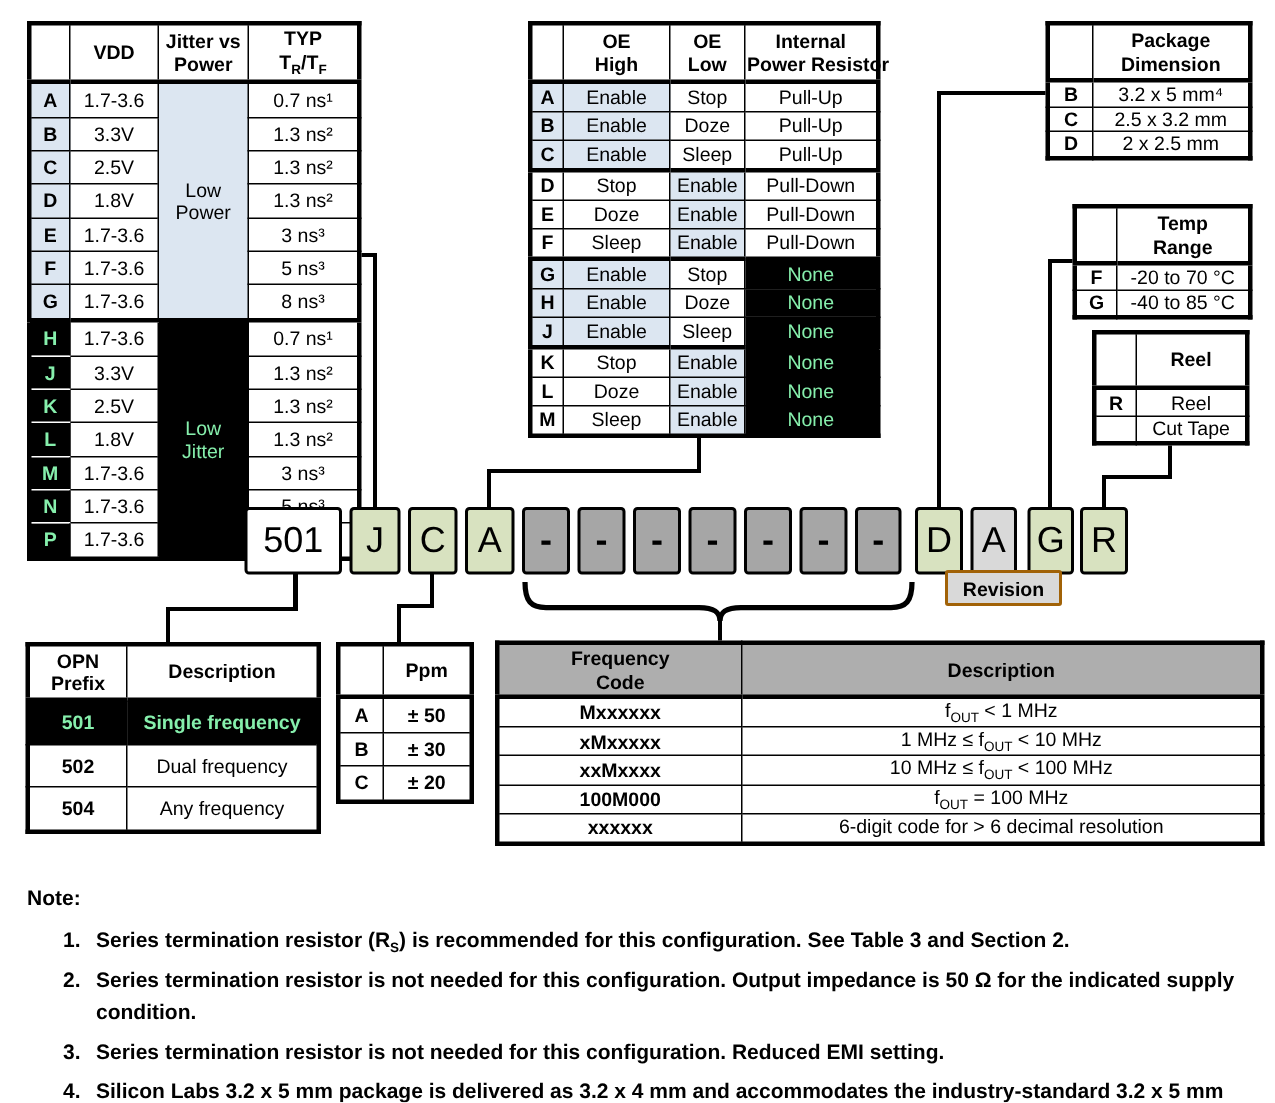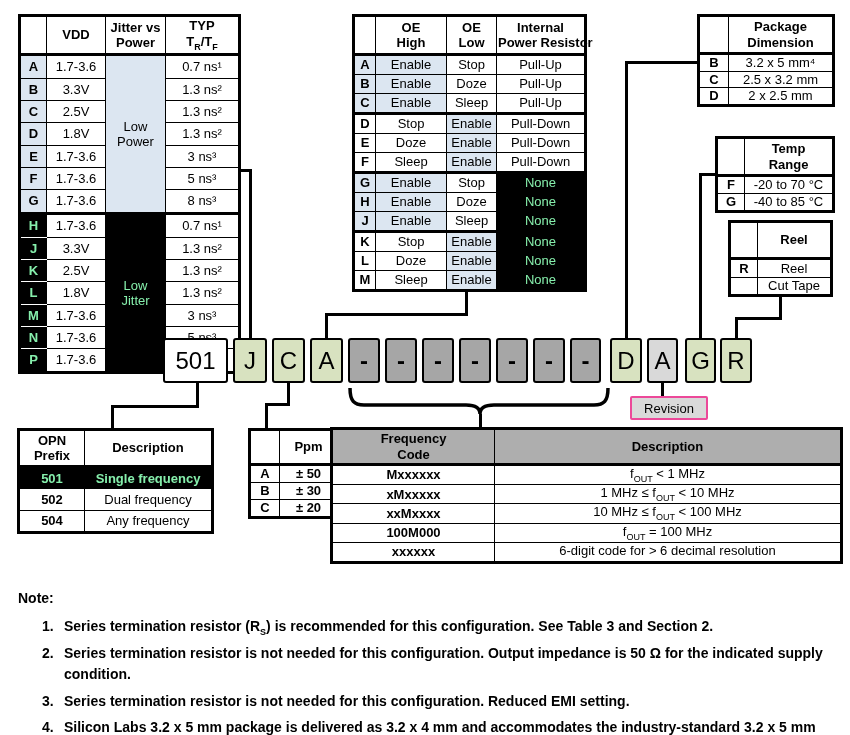--- a/index.html
+++ b/index.html
@@ -22,23 +22,23 @@
   tr.hdr th, tr.hdr td { border-bottom:3px solid #000; }
   .bold { font-weight:bold; }
   .freq-hdr th { background:#aeaeae; }
 
   .pbox { position:absolute; top:338px; height:45px; border:2.5px solid #000; border-radius:3px;
           display:flex; align-items:center; justify-content:center; font-size:24px; background:#fff; }
   .pbox.green  { background:#d8e2c0; }
   .pbox.gray   { background:#a6a6a6; font-weight:bold; }
   .pbox.silver { background:#d9d9d9; }
 
-  .revlabel { position:absolute; left:630px; top:396px; width:78px; height:24px; background:#d9d9d9;
-              border:2px solid #ec4899; border-radius:2px; display:flex; align-items:center;
-              justify-content:center; font-weight:normal; font-size:13px; }
+  .revlabel { position:absolute; left:630px; top:380px; width:78px; height:24px; background:#d9d9d9;
+              border:2px solid #a16207; border-radius:2px; display:flex; align-items:center;
+              justify-content:center; font-weight:bold; font-size:13px; }
 
   .notes { position:absolute; left:18px; top:588px; width:818px; font-size:14px; line-height:21px; }
   .notes .title { font-weight:bold; margin-bottom:7px; }
   .note-item { display:flex; margin-left:24px; }
   .note-item .num { font-weight:bold; width:22px; flex:none; }
   .note-item .txt { flex:1; white-space:normal;font-weight:bold; }
 </style>
 </head>
 <body>
 
@@ -313,21 +313,21 @@
   <div class="pbox gray" style="left:496px; width:32px;">-</div>
   <div class="pbox gray" style="left:533px; width:32px;">-</div>
   <div class="pbox gray" style="left:570px; width:31px;">-</div>
   <div class="pbox green" style="left:610px; width:32px;">D</div>
   <div class="pbox silver" style="left:647px; width:31px;">A</div>
   <div class="pbox green" style="left:685px; width:31px;">G</div>
   <div class="pbox green" style="left:720px; width:32px;">R</div>
 
   <div class="revlabel">Revision</div>
 
-  <table style="left:17px; top:428px; width:194px; height:106px;">
+  <table style="left:17px; top:428px; width:194px; height:128px;">
     <colgroup>
         <col style="width:66px">
         <col style="width:128px">
       </colgroup>
     <tbody>
         <tr class="hdr" style="height:37px">
       <th><span>OPN</span><br><span>Prefix</span></th>
       <th>Description</th>
     </tr>
     <tr>
@@ -338,21 +338,21 @@
           <td class="bold">502</td>
           <td>Dual frequency</td>
         </tr>
     <tr>
           <td class="bold">504</td>
           <td>Any frequency</td>
         </tr>
   </tbody>
     </table>
 
-  <table style="left:248px; top:428px; width:89px; height:91px;">
+  <table style="left:224px; top:428px; width:89px; height:108px;">
     <colgroup>
         <col style="width:30px">
         <col style="width:59px">
       </colgroup>
     <tbody>
         <tr class="hdr" style="height:35px">
       <th></th>
       <th>Ppm</th>
     </tr>
     <tr>

